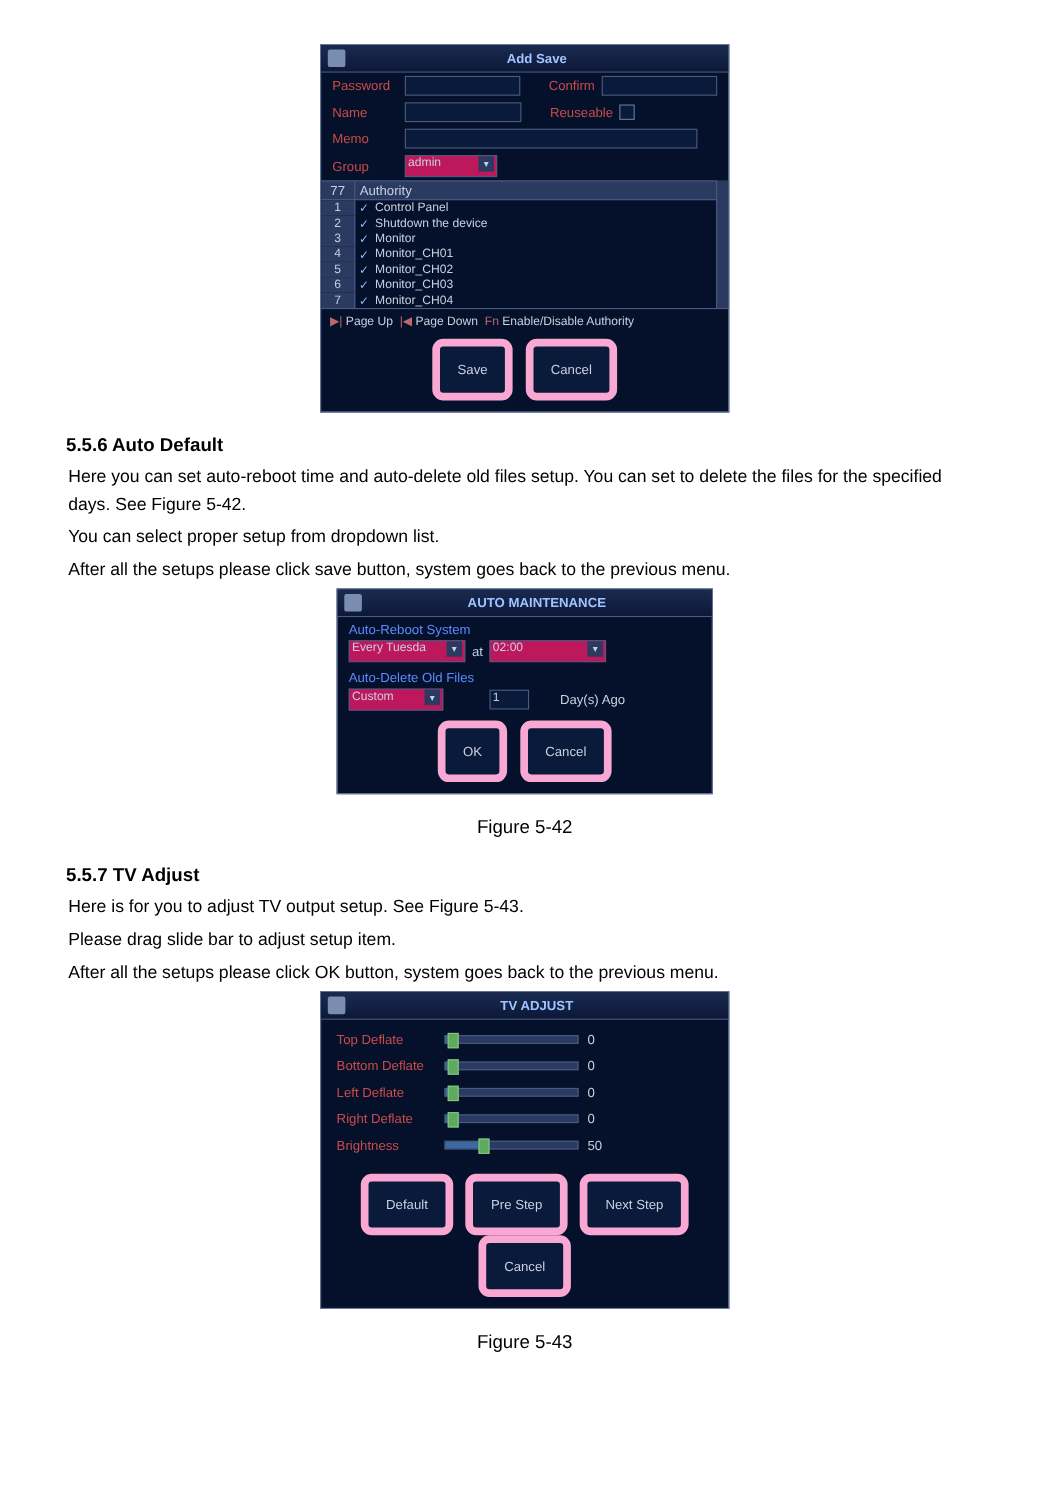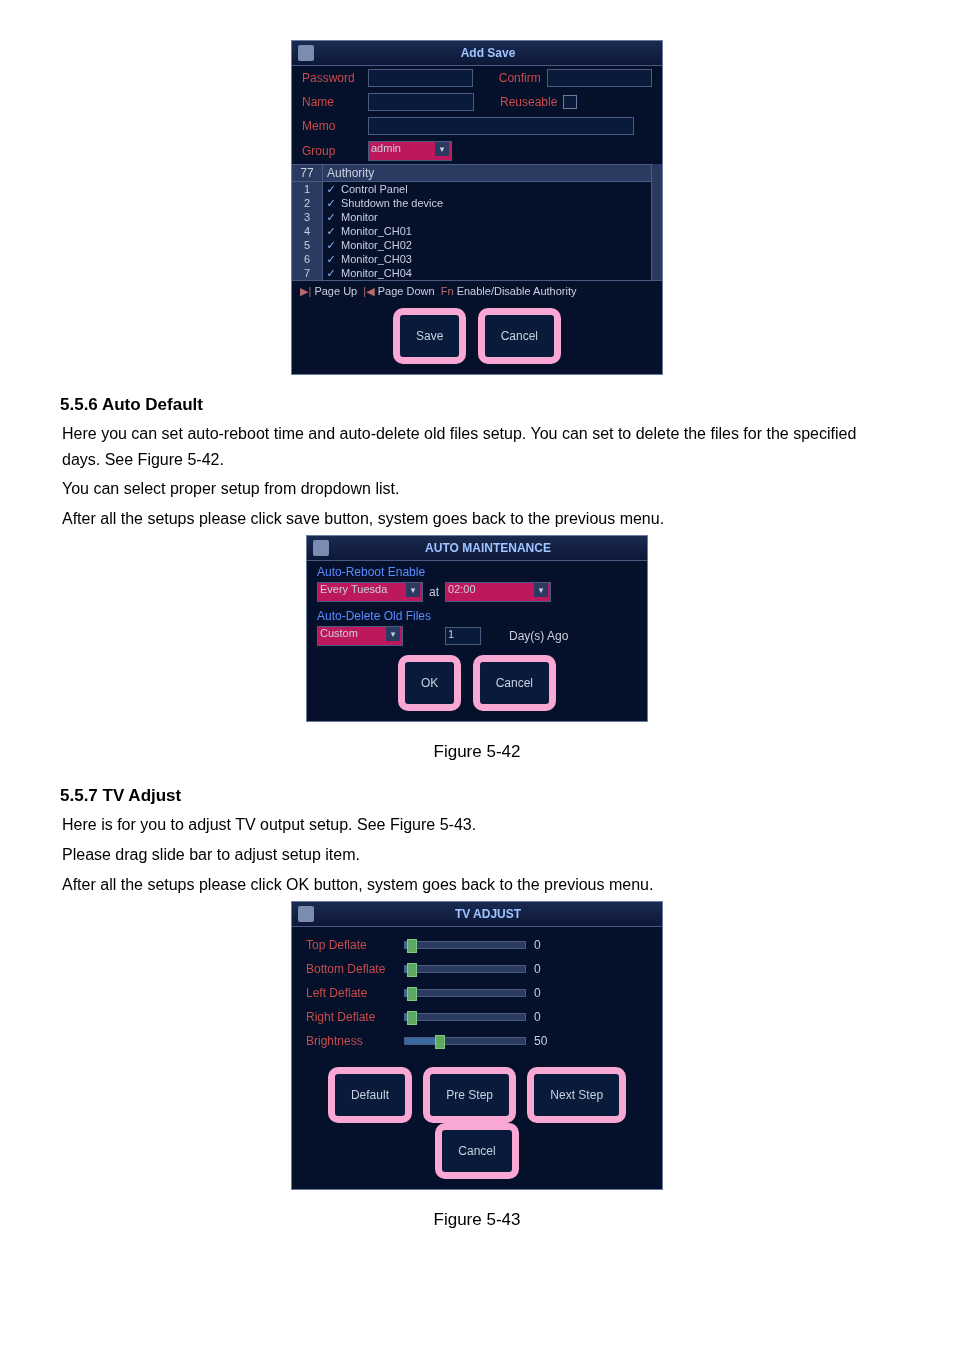--- a/index.html
+++ b/index.html
@@ -313,21 +313,21 @@
 <h3>5.5.6  Auto Default</h3>
 <p>Here you can set auto-reboot time and auto-delete old files setup. You can set to delete the files for the specified days. See Figure 5-42.</p>
 <p>You can select proper setup from dropdown list.</p>
 <p>After all the setups please click save button, system goes back to the previous menu.</p>
 
 <div class="dialog" style="width:340px;">
   <div class="titlebar">
     <span class="titlebar-icon"></span>
     <span class="titlebar-title">AUTO MAINTENANCE</span>
   </div>
-  <div class="section-label form-label-blue">Auto-Reboot Enable</div>
+  <div class="section-label form-label-blue">Auto-Reboot System</div>
   <div class="form-row">
     <span class="dropdown">
       <span style="width:82px;">Every Tuesda</span>
       <span class="dropdown-arrow">▾</span>
     </span>
     <span style="color:#c8d0e0;">at</span>
     <span class="dropdown">
       <span style="width:82px;">02:00</span>
       <span class="dropdown-arrow">▾</span>
     </span>

